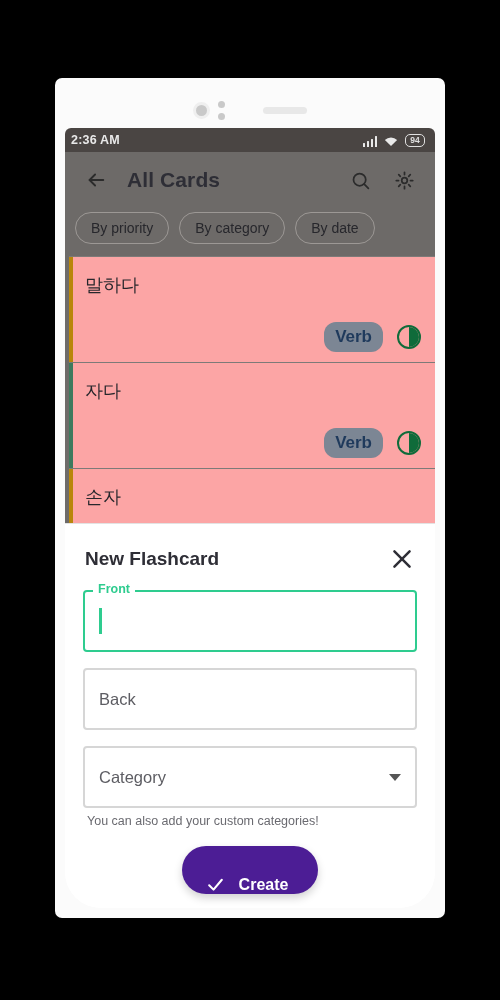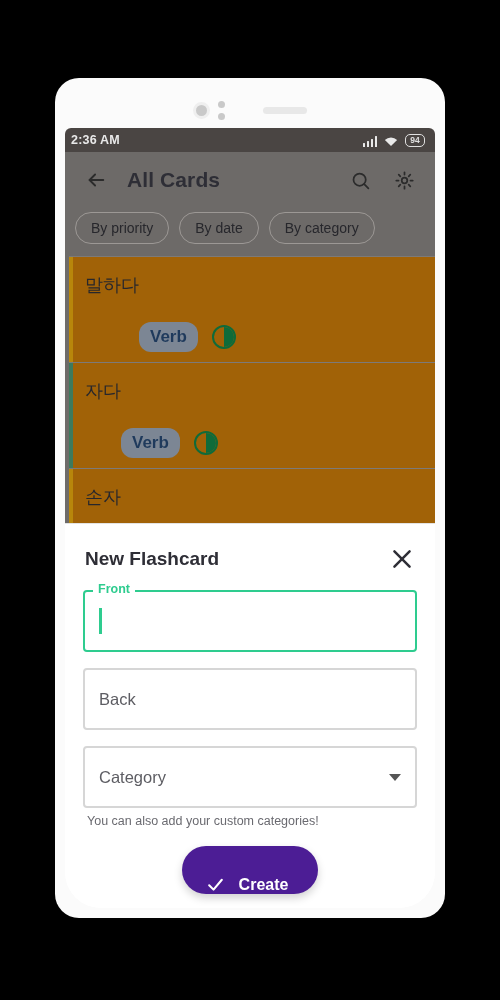--- a/index.html
+++ b/index.html
@@ -11,21 +11,21 @@
   }
 
   
   #stage { position: relative; width: 500px; height: 1000px; background: #000; }
 
   .phone-frame {
     position: absolute;
     left: 55px; top: 78px;
     width: 390px; height: 840px;
     background: #fbfbfb;
-    border-radius: 24px;
+    border-radius: 7px;
     box-shadow: 0 10px 34px rgba(0,0,0,.55);
   }
 
   
   .hw-row {
     position: absolute; top: 21px; left: 0; width: 100%;
     height: 22px;
     display: flex; align-items: center; justify-content: center;
   }
   .hw-cam {
@@ -103,25 +103,25 @@
     font-size: 14px;
     color: #27272c;
     background: transparent;
     white-space: nowrap;
   }
 
   
   .cardlist { background: #6d6a68; }
   .card {
     position: relative;
-    background: #a16207;
+    background: #fca5a5;
     border-top: 1px solid #7d7a78;
     height: 106px;
     padding: 16px 14px 10px 16px;
-    display: flex; flex-direction: row;
+    display: flex; flex-direction: column;
     margin-left: 4px;
   }
   .card .accent {
     position: absolute; left: 0; top: 0; bottom: 0; width: 4px;
   }
   .card-title { font-size: 18px; color: #27272c; font-weight: normal; }
   .card-bottom {
     margin-top: auto; display: flex; align-items: center;
     justify-content: flex-end; gap: 14px;
   }
@@ -257,22 +257,22 @@
             <svg width="21" height="21" viewBox="0 0 24 24" fill="none" stroke="#2b2b2b" stroke-width="2">
               <circle cx="12" cy="12" r="3.2"></circle>
               <path d="M12 2.6v2.6M12 18.8v2.6M21.4 12h-2.6M5.2 12H2.6M18.6 5.4l-1.8 1.8M7.2 16.8l-1.8 1.8M18.6 18.6l-1.8-1.8M7.2 7.2 5.4 5.4" stroke-linecap="round"></path>
             </svg>
           </div>
         </div>
       </div>
 
       <div class="chips">
         <div class="chip">By priority</div>
+        <div class="chip">By category</div>
         <div class="chip">By date</div>
-        <div class="chip">By category</div>
       </div>
 
       <div class="cardlist">
 
         <div class="card">
           <div class="accent" style="background:#b8860b"></div>
           <div class="card-title">말하다</div>
           <div class="card-bottom">
             <div class="badge">Verb</div>
             <div class="prog-circle"></div>

